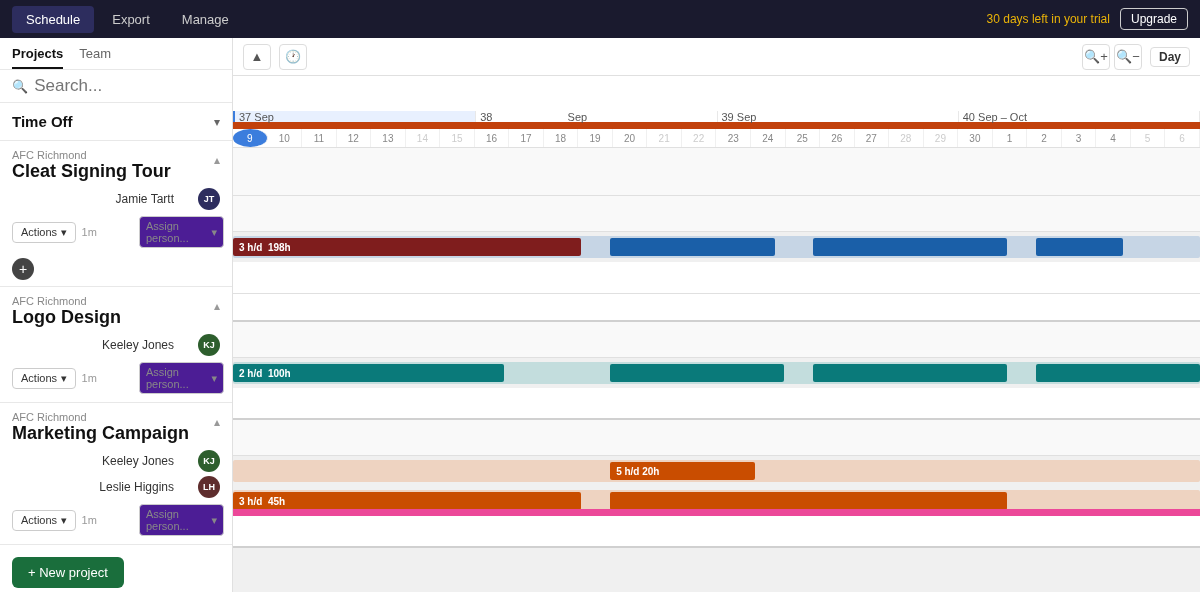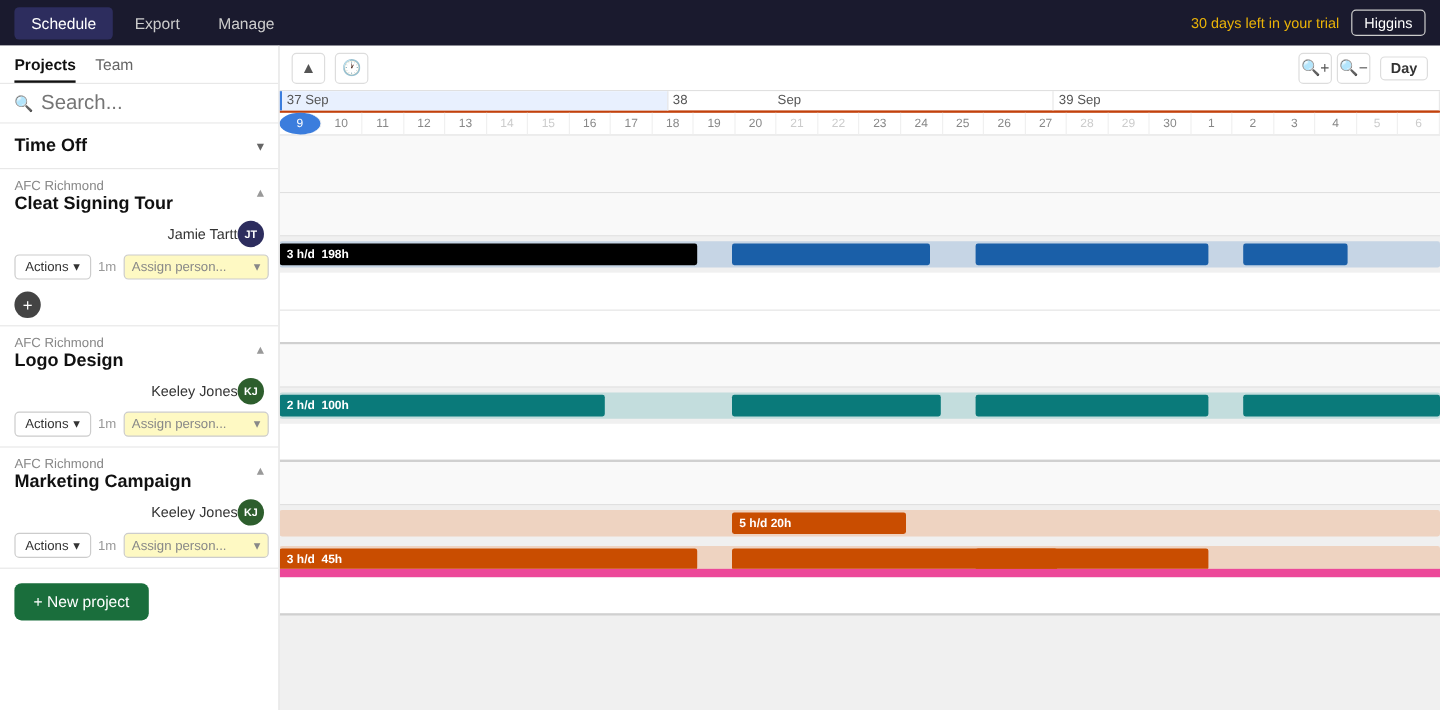--- a/index.html
+++ b/index.html
@@ -101,28 +101,28 @@
 
     
     .project-section { border-bottom: 1px solid #e8e8e8; }
     .project-header {
       display: flex;
       align-items: flex-start;
       justify-content: space-between;
       padding: 8px 12px 4px;
     }
     .project-client { font-size: 11px; color: #888; }
-    .project-name { font-size: 15px; font-weight: 700; color: #111; }
+    .project-name { font-size: 18px; font-weight: 700; color: #111; }
     .collapse-icon { color: #999; font-size: 12px; margin-top: 4px; }
 
     .person-row {
       display: flex;
       align-items: center;
       padding: 2px 12px 2px 8px;
-      gap: 0;
+      gap: 24px;
     }
     .person-name { font-size: 12px; color: #333; flex: 1; text-align: right; }
     .avatar {
       width: 22px; height: 22px; border-radius: 50%;
       display: flex; align-items: center; justify-content: center;
       font-size: 9px; font-weight: 700; color: #fff;
       flex-shrink: 0;
     }
 
     .actions-row {
@@ -137,23 +137,23 @@
       border-radius: 4px; padding: 3px 8px;
       font-size: 11px; cursor: pointer; color: #333;
     }
     .assign-select {
       flex: 1;
       border: 1px solid #ccc;
       border-radius: 4px;
       padding: 3px 6px;
       font-size: 11px;
       color: #888;
-      background: #fef9c3;
+      background: #4c1d95;
       cursor: pointer;
-      display: flex; align-items: center; justify-content: space-between;
+      display: flex; align-items: center; justify-content: space-between; margin-left: 36px;
     }
     .one-m { font-size: 11px; color: #999; }
 
     .add-row {
       display: flex; align-items: center; padding: 2px 12px 6px;
     }
     .add-btn {
       width: 22px; height: 22px; border-radius: 50%;
       background: #444; color: #fff;
       display: flex; align-items: center; justify-content: center;
@@ -209,21 +209,22 @@
     }
 
     
     .gantt-header {
       background: #fff;
       border-bottom: 1px solid #e0e0e0;
     }
     .week-row {
       display: flex;
       height: 18px;
-      border-bottom: 2px solid #c2410c;
+      border-bottom: 7px solid #c2410c;
+      margin-top: 35px;
     }
     .week-cell {
       flex: 1;
       border-right: 1px solid #e8e8e8;
       font-size: 11px;
       color: #555;
       padding: 2px 4px;
       position: relative;
       display: flex; align-items: center;
     }
@@ -328,21 +329,21 @@
 <body>
 
 <nav class="top-nav">
   <div class="nav-left">
     <div class="nav-tab active">Schedule</div>
     <div class="nav-tab">Export</div>
     <div class="nav-tab">Manage</div>
   </div>
   <div class="nav-right">
     <span class="trial-text">30 days left in your trial</span>
-    <button class="upgrade-btn">Higgins</button>
+    <button class="upgrade-btn">Upgrade</button>
   </div>
 </nav>
 
 <div class="app-body">
 
   <div class="sidebar">
     <div class="tab-row">
       <div class="tab-item active">Projects</div>
       <div class="tab-item">Team</div>
     </div>
@@ -416,20 +417,24 @@
           <div>
             <div class="project-client">AFC Richmond</div>
             <div class="project-name">Marketing Campaign</div>
           </div>
           <span class="collapse-icon">▴</span>
         </div>
         <div class="person-row">
           <span class="person-name">Keeley Jones</span>
           <div class="avatar" style="background:#2d5e2d;">KJ</div>
         </div>
+        <div class="person-row">
+          <span class="person-name">Leslie Higgins</span>
+          <div class="avatar" style="background:#5e2d2d;">LH</div>
+        </div>
         <div class="actions-row">
           <div class="actions-btn">
             <span>Actions</span>
             <span>▾</span>
           </div>
           <span class="one-m">1m</span>
           <div class="assign-select">
             <span>Assign person...</span>
             <span>▾</span>
           </div>
@@ -465,20 +470,24 @@
         <div class="week-cell" style="flex:7;gap:36px;">
           <span>38</span>&nbsp;
           <span>Sep</span>
         </div>
 
         <div class="week-cell" style="flex:7;">
           <span>39</span>&nbsp;
           <span>Sep</span>
         </div>
 
+        <div class="week-cell" style="flex:7;">
+          <span>40</span>&nbsp;
+          <span>Sep – Oct</span>
+        </div>
       </div>
       <div class="day-row" id="day-row">
 
       <div class="day-cell today">9</div>
           <div class="day-cell">10</div>
           <div class="day-cell">11</div>
           <div class="day-cell">12</div>
           <div class="day-cell">13</div>
           <div class="day-cell weekend">14</div>
           <div class="day-cell weekend">15</div>
@@ -511,21 +520,21 @@
       <div class="gantt-time-off-row" style="background:#f9f9f9; border-bottom: 1px solid #e0e0e0;">
       </div>
 
       <div class="gantt-project-header-row" style="border-bottom:1px solid #e0e0e0; background:#f9f9f9;"></div>
 
       <div class="gantt-bar-row row-with-grid" style="border-bottom:1px solid #f0f0f0; height:30px;">
         <div class="bar-container">
 
           <div class="bar-bg" style="left:0%; width:100%; background:#1e6bb8; opacity:0.2; height:22px; top:4px; border-radius:2px;"></div>
 
-          <div class="bar" style="left:0%; width:36%; background:#000000; top:6px;">
+          <div class="bar" style="left:0%; width:36%; background:#7f1d1d; top:6px;">
             <span>3 h/d&nbsp;&nbsp;198h</span>
           </div>
 
           <div class="bar" style="left:39%; width:17%; background:#1a5fa8; top:6px;"></div>
 
           <div class="bar" style="left:60%; width:20%; background:#1a5fa8; top:6px;"></div>
 
           <div class="bar" style="left:83%; width:9%; background:#1a5fa8; top:6px;"></div>
         </div>
       </div>

